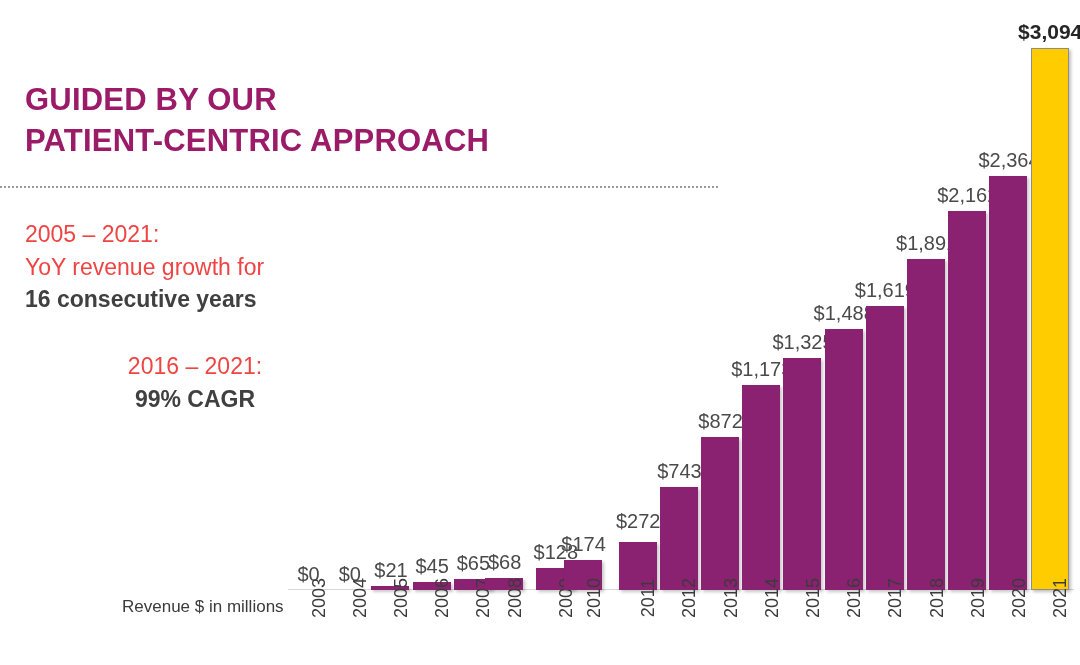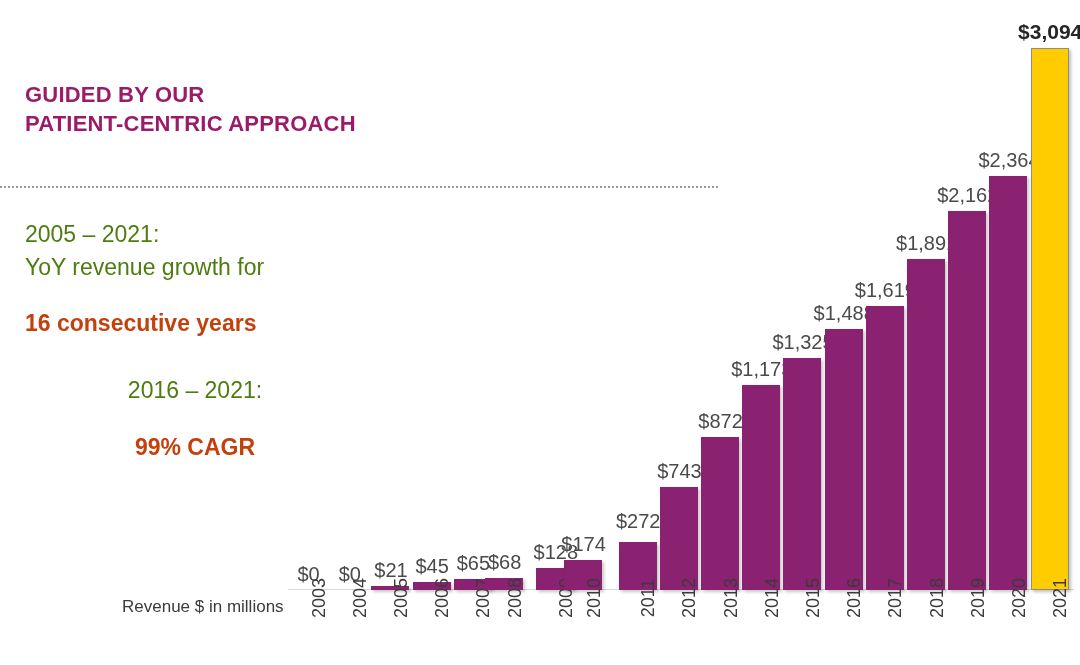--- a/index.html
+++ b/index.html
@@ -16,21 +16,21 @@
     font-family: "Liberation Sans", sans-serif;
     -webkit-font-smoothing: antialiased;
   }
 
   
   #headline {
     position: absolute;
     left: 25px;
     top: 80px;
     width: 560px;
-    font-size: 22px;
+    font-size: 31px;
     font-weight: bold;
     line-height: 1.32;
     letter-spacing: 0.2px;
     color: #9B1B68;
     white-space: pre-line;
   }
   #divider {
     position: absolute;
     left: 0px;
     top: 186px;
@@ -42,25 +42,24 @@
     position: absolute;
     left: 25px;
     top: 218px;
     width: 340px;
     font-size: 23px;
     line-height: 1.42;
     color: #3b3b3b;
   }
   #blurb .block { margin-bottom: 34px; }
   #blurb .block:last-child { margin-bottom: 0; text-align: center; }
-  #blurb .plain { color: #4d7c0f; }
+  #blurb .plain { color: #ef4444; }
   #blurb .accent {
-    color: #c2410c;
+    color: #404040;
     font-weight: bold;
-    margin-top: 24px;
   }
 
   
   #chart {
     position: absolute;
     left: 0;
     top: 0;
     width: 1080px;
     height: 665px;
   }

